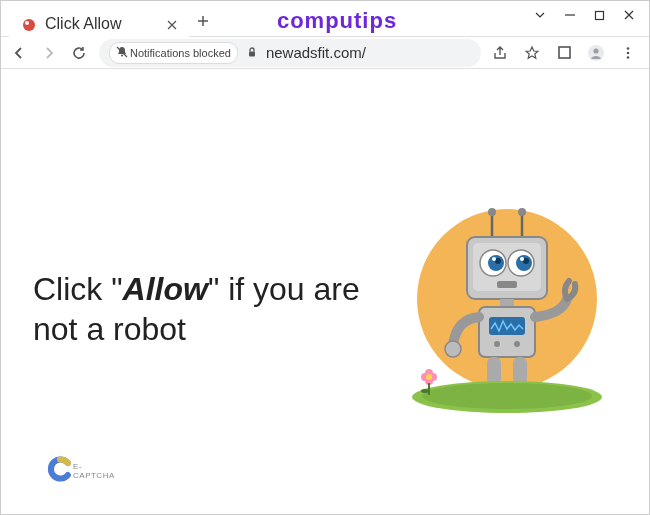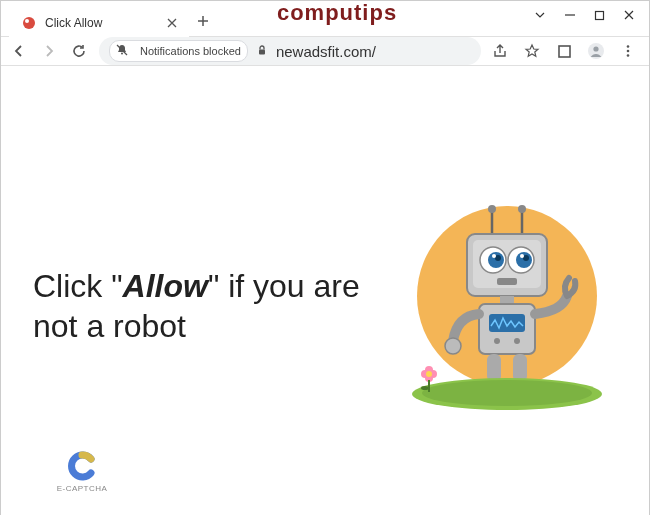--- a/index.html
+++ b/index.html
@@ -1,47 +1,47 @@
 <!DOCTYPE html>
 <html><head>
   <meta charset="utf-8">
   <style>
     * { margin: 0; padding: 0; box-sizing: border-box; }
     body { font-family: Arial, sans-serif; background: #fff; width: 650px; height: 515px; overflow: hidden; }
     
     .window { width: 100%; height: 100%; display: flex; flex-direction: column; border: 1px solid #ccc; }
     
     .titlebar { height: 36px; background: #fff; display: flex; align-items: flex-start; border-bottom: 1px solid #e0e0e0; }
-    .tab { display: flex; align-items: center; padding: 8px 12px 8px 12px; border-bottom: none; font-size: 12px; color: #333; gap: 8px; width: 180px; height: 36px; border-radius: 8px 8px 0 0; background: #fff; margin-left: 8px; margin-top: 4px; }
+    .tab { display: flex; align-items: flex-end; padding: 8px 12px 8px 12px; border-bottom: none; font-size: 16px; color: #333; gap: 8px; width: 180px; height: 36px; border-radius: 8px 8px 0 0; background: #fff; margin-left: 8px; margin-top: 4px; }
     .tab-favicon { width: 16px; height: 16px; }
     .tab-close { font-size: 14px; color: #555; cursor: pointer; margin-left: auto; }
     .new-tab { display: flex; align-items: center; justify-content: center; width: 28px; height: 28px; font-size: 16px; color: #555; cursor: pointer; margin-top: 6px; }
     .titlebar-spacer { flex: 1; }
     .window-controls { display: flex; gap: 18px; padding: 8px 14px 0 0; }
     .window-control { font-size: 13px; color: #333; cursor: pointer; font-family: "Segoe UI Symbol", sans-serif; }
     
     .toolbar { height: 36px; background: #fff; display: flex; align-items: center; padding: 0 8px; gap: 10px; border-bottom: 1px solid #e0e0e0; }
     .nav-btn { width: 20px; height: 20px; display: flex; align-items: center; justify-content: center; color: #555; cursor: pointer; }
     .nav-btn.disabled { color: #bbb; cursor: default; }
     .address-group { flex: 1; display: flex; align-items: center; background: #f1f3f4; border-radius: 14px; height: 28px; padding: 0 10px; gap: 8px; }
-    .notif-chip { display: flex; align-items: center; gap: 12px; background: #fff; border: 1px solid #dadce0; border-radius: 10px; padding: 2px 6px; font-size: 11px; color: #444; height: 22px; }
+    .notif-chip { display: flex; align-items: center; gap: 2px; background: #fff; border: 1px solid #dadce0; border-radius: 10px; padding: 2px 6px; font-size: 11px; color: #444; height: 22px; }
     .lock { color: #555; }
     .url { font-size: 15px; color: #333; flex: 1; }
     .right-icons { display: flex; align-items: center; gap: 14px; padding-right: 4px; }
     .icon-btn { width: 18px; height: 18px; display: flex; align-items: center; justify-content: center; color: #555; cursor: pointer; }
 
-    .watermark { position: absolute; top: 0; left: 50%; transform: translateX(-40%); font-size: 22px; font-weight: bold; color: #7f1d1d; letter-spacing: 1px; z-index: 0; pointer-events: none; }
+    .watermark { position: absolute; top: 8px; left: 50%; transform: translateX(-40%); font-size: 22px; font-weight: bold; color: #6d28d9; letter-spacing: 1px; z-index: 0; pointer-events: none; }
     
     .content { flex: 1; background: #fff; position: relative; padding: 30px 32px; }
     .hero { display: flex; align-items: center; gap: 10px; margin-top: 100px; }
     .hero-text { flex: 1; font-family: "Helvetica Neue", Arial, sans-serif; font-size: 32px; line-height: 1.25; color: #222; font-weight: 300; }
     .hero-text .allow { font-weight: 900; font-style: italic; }
     .robot-wrap { width: 220px; height: 220px; position: relative; }
 
-    .captcha { margin-top: 35px; margin-left: 14px; display: flex; flex-direction: column; align-items: center; width: 70px; }
+    .captcha { margin-top: 35px; margin-left: 14px; display: flex; flex-direction: row; align-items: center; width: 70px; }
     .captcha-label { font-size: 8px; color: #888; letter-spacing: 0.5px; margin-top: 3px; }
     
     
     .robot-bg { position: absolute; top: 10px; left: 20px; width: 180px; height: 180px; border-radius: 50%; background: #f4b556; }
     
   </style>
 </head>
 <body>
 
 <div class="window">

